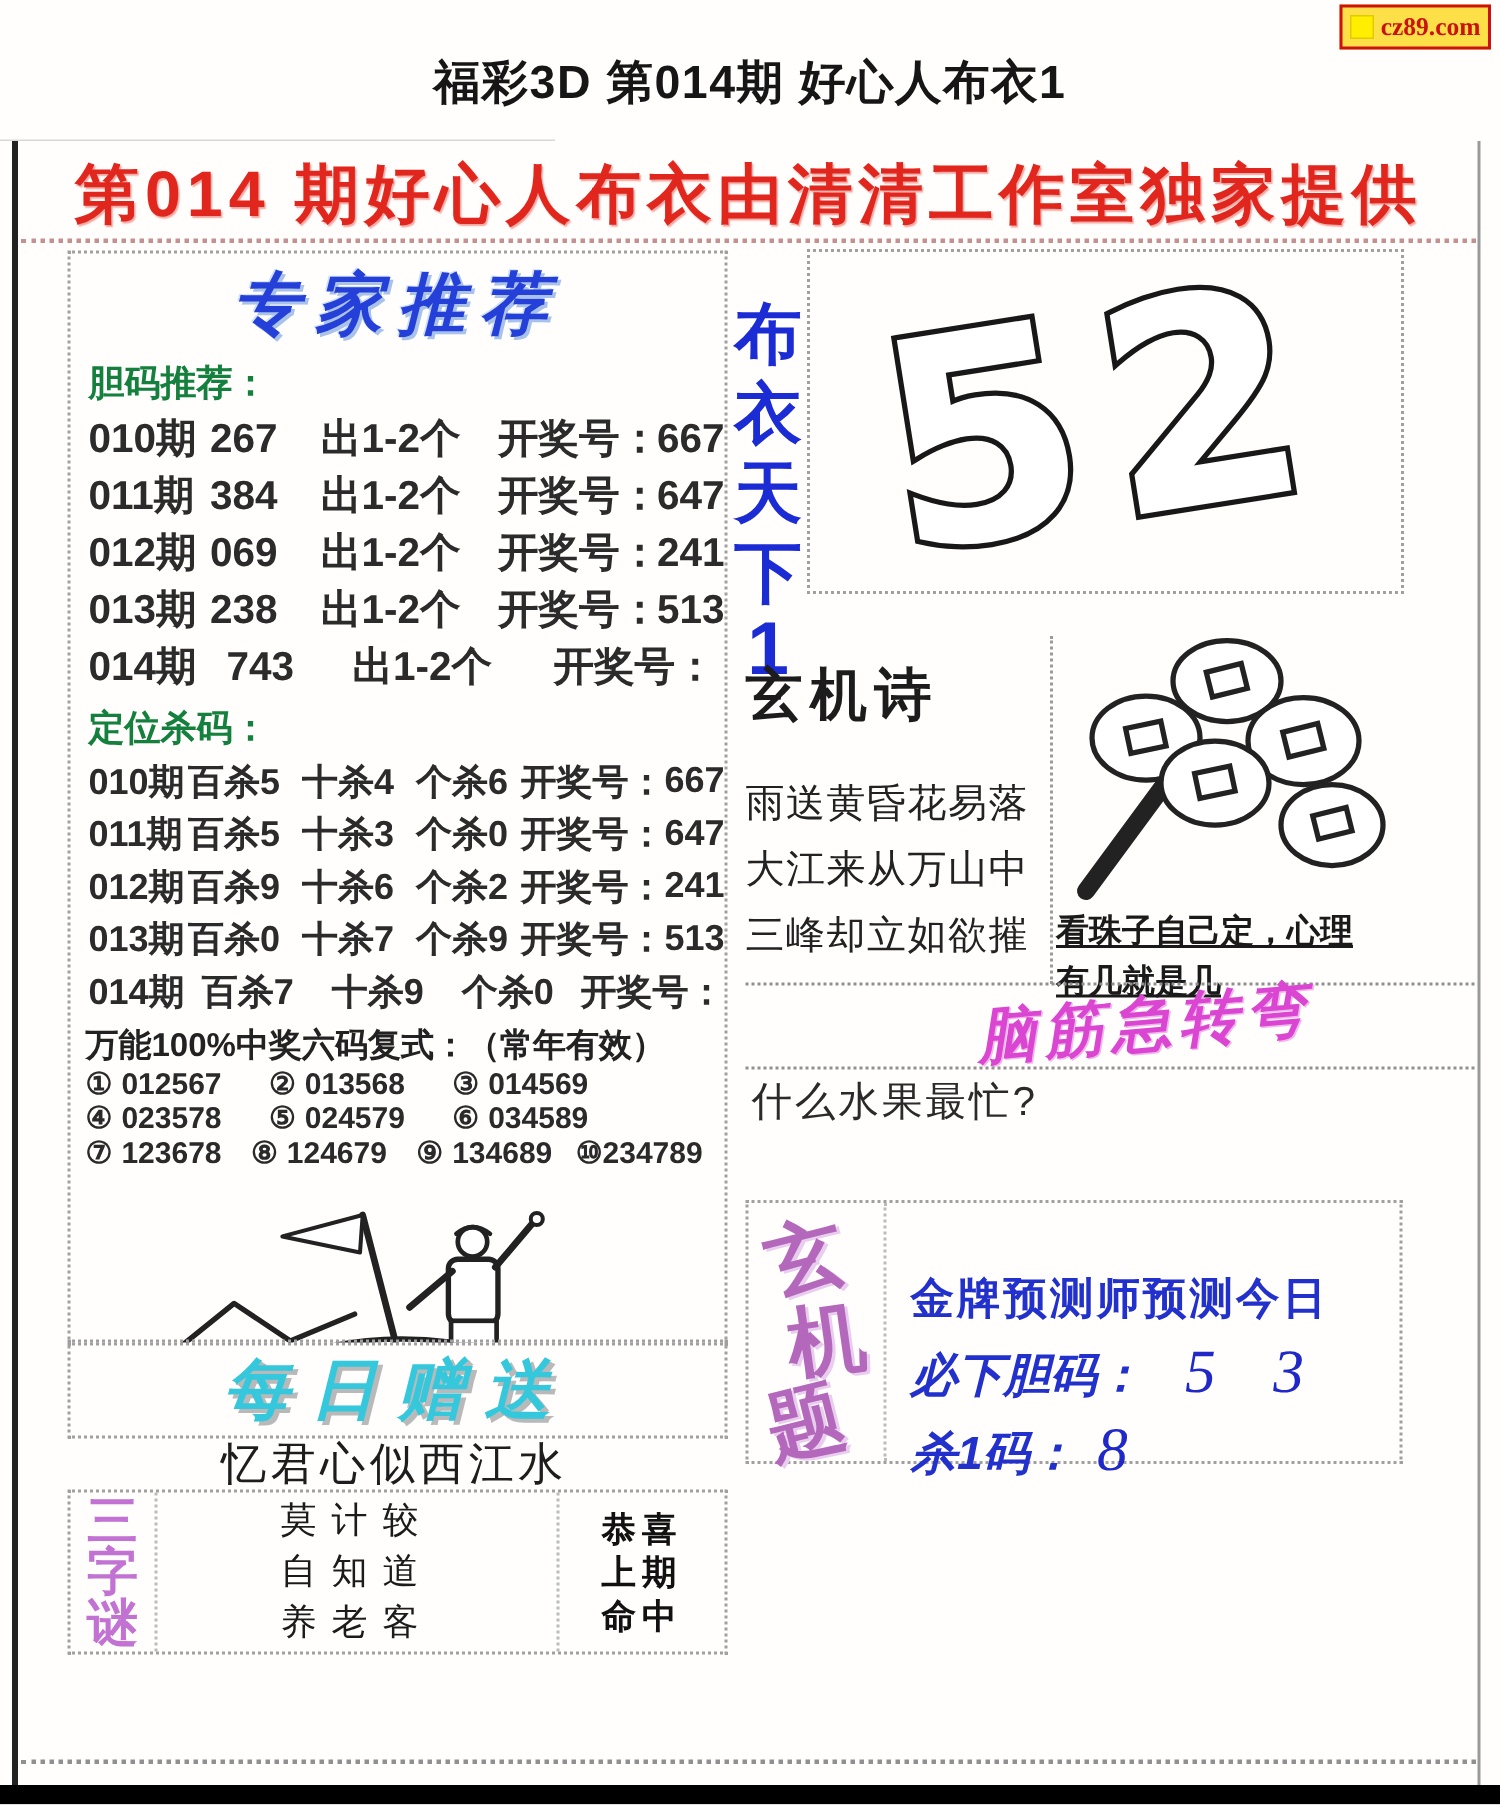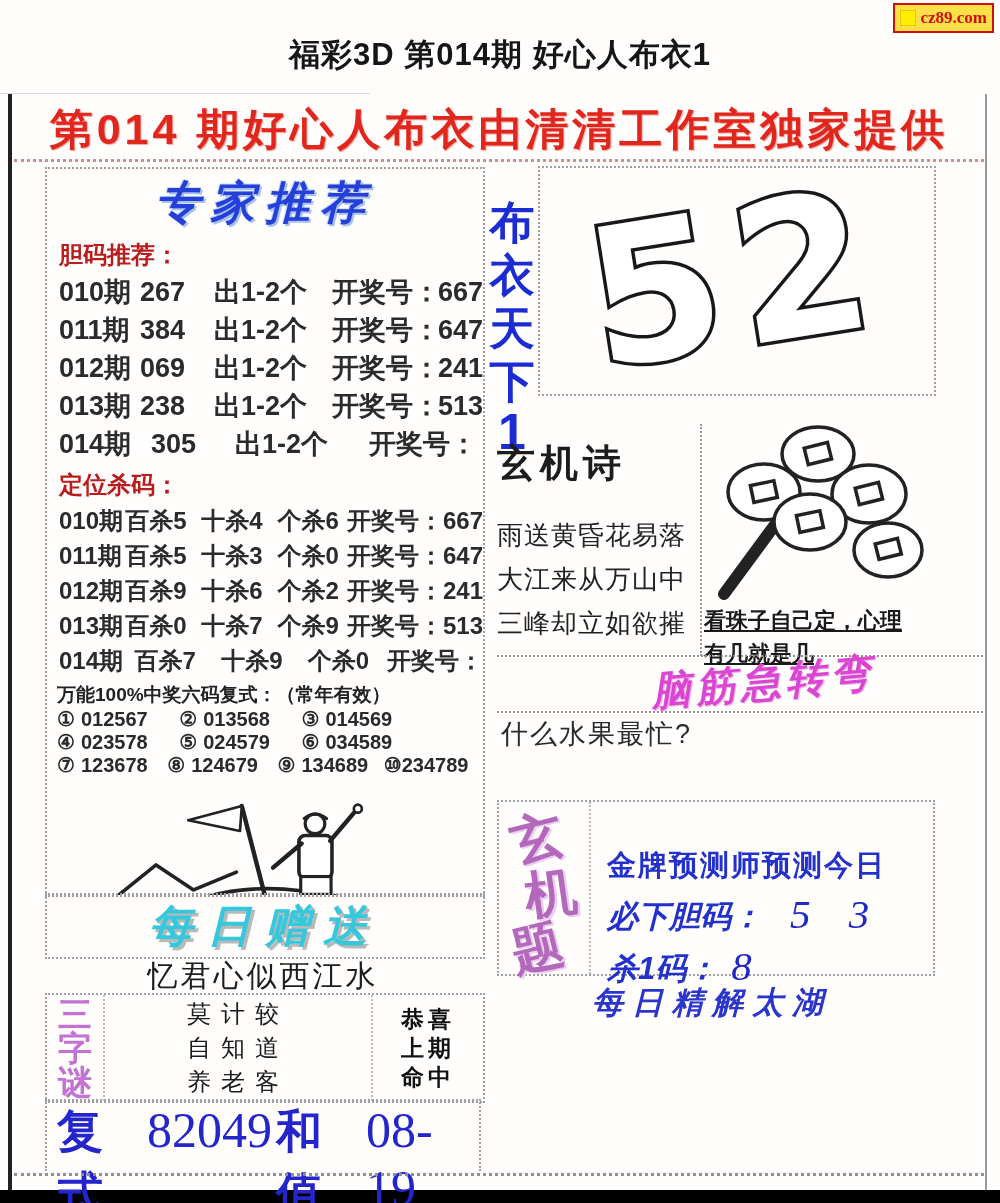--- a/index.html
+++ b/index.html
@@ -27,30 +27,30 @@
   .banner { left:14px; top:101px; width:970px; height:58px; text-align:center;
     font-size:43px; font-weight:bold; color:#e1261d; letter-spacing:4px; white-space:nowrap;
     text-shadow:1px 1px 1px rgba(224,60,50,.45); border-bottom:3px dotted #c49090; }
 
   .dotted { border:2px dotted #a0a0a0; }
 
   
   .expert-box { left:45px; top:167px; width:436px; height:726px; overflow:hidden; }
   .expert-title { margin-top:4px; text-align:center; font-size:45px; font-weight:bold; font-style:italic;
     color:#2440d8; letter-spacing:10px; text-shadow:2px 2px 0 #a9c2ea, -1px -1px 0 #cfe0f8; }
-  .sec-label { margin:6px 0 2px 12px; font-size:24px; font-weight:bold; color:#b91c1c; }
+  .sec-label { margin:6px 0 2px 12px; font-size:24px; font-weight:bold; color:#15803d; }
   .dan-rows { margin-left:12px; }
   .dan-row { display:flex; align-items:center; height:38px; font-size:27px; font-weight:bold; color:#2b2b2b; white-space:nowrap; }
   .dan-issue { width:92px; } .dan-code { width:84px; } .dan-range { width:134px; }
   .dan-reslabel { width:106px; } .dan-res { flex:1; }
   .kill-rows { margin-left:12px; }
   .kill-row { display:flex; align-items:center; height:35px; font-size:24px; font-weight:bold; color:#2b2b2b; white-space:nowrap; }
   .k-issue { width:82px; } .k-bai { width:94px; } .k-shi { width:94px; } .k-ge { width:86px; }
   .k-reslabel { width:96px; } .k-res { flex:1; }
-  .six-label { margin:4px 0 0 10px; font-size:19px; font-weight:bold; color:#222; }
+  .six-label { margin:4px 0 0 10px; font-size:22px; font-weight:bold; color:#222; }
   .six-line { margin-left:10px; font-size:20px; font-weight:bold; color:#2a2a2a; line-height:23px; white-space:nowrap; }
   .sc { margin-right:26px;margin-top:48px; } .sc .n { margin-right:6px; } .sc.last { margin-right:0; }
   .climber-wrap { margin-top:4px; text-align:center; }
 
   .yiju-box { left:45px; top:893px; width:436px; height:62px; display:flex; align-items:center; justify-content:center; }
   .yiju-title { font-size:44px; font-weight:bold; color:#35c8dc; letter-spacing:14px;
     text-shadow:3px 3px 0 #b9b9b9; font-style:italic; }
   .yiju-line { left:45px; top:956px; width:436px; height:37px; text-align:center;
     font-size:30px; color:#1d1d1d; letter-spacing:3px; }
 
@@ -163,21 +163,21 @@
       </div>
       <div class="dan-row">
         <span class="dan-issue">013期</span>
         <span class="dan-code">238</span>
         <span class="dan-range">出1-2个</span>
         <span class="dan-reslabel">开奖号：</span>
         <span class="dan-res">513</span>
       </div>
       <div class="dan-row">
         <span class="dan-issue">014期</span>
-        <span class="dan-code">305</span>
+        <span class="dan-code">743</span>
         <span class="dan-range">出1-2个</span>
         <span class="dan-reslabel">开奖号：</span>
         <span class="dan-res"></span>
       </div>
     </div>
 
     <div class="sec-label">定位杀码：</div>
     <div class="kill-rows">
       <div class="kill-row">
         <span class="k-issue">010期</span>
@@ -275,26 +275,20 @@
       <div class="szm-line">自知道</div>
       <div class="szm-line">养老客</div>
     </div>
     <div class="szm-right">
       <div class="szm-cong">恭喜</div>
       <div class="szm-cong">上期</div>
       <div class="szm-cong">命中</div>
     </div>
   </div>
 
-  <div class="abs dotted fushi-box">
-    <span class="cn">复式</span>
-    <span class="num">82049</span>
-    <span class="cn">和值</span>
-    <span class="num">08-19</span>
-  </div>
 
   <div class="abs bottom-dotline"></div>
 
   <div class="abs buyi-label">
     <div class="buyi-char">布</div>
     <div class="buyi-char">衣</div>
     <div class="buyi-char">天</div>
     <div class="buyi-char">下</div>
     <div class="buyi-char buyi-one">1</div>
   </div>
@@ -351,15 +345,14 @@
       <div class="xjt-line2">
         <span class="xjt-lab">必下胆码：</span>
         <span class="xjt-val">5 3</span>
       </div>
       <div class="xjt-line3">
         <span class="xjt-lab">杀1码：</span>
         <span class="xjt-val xjt-val3">8</span>
       </div>
     </div>
   </div>
-  <div class="abs xjt-footer">每日精解太湖</div>
 
 </div>
 
 </body></html>

